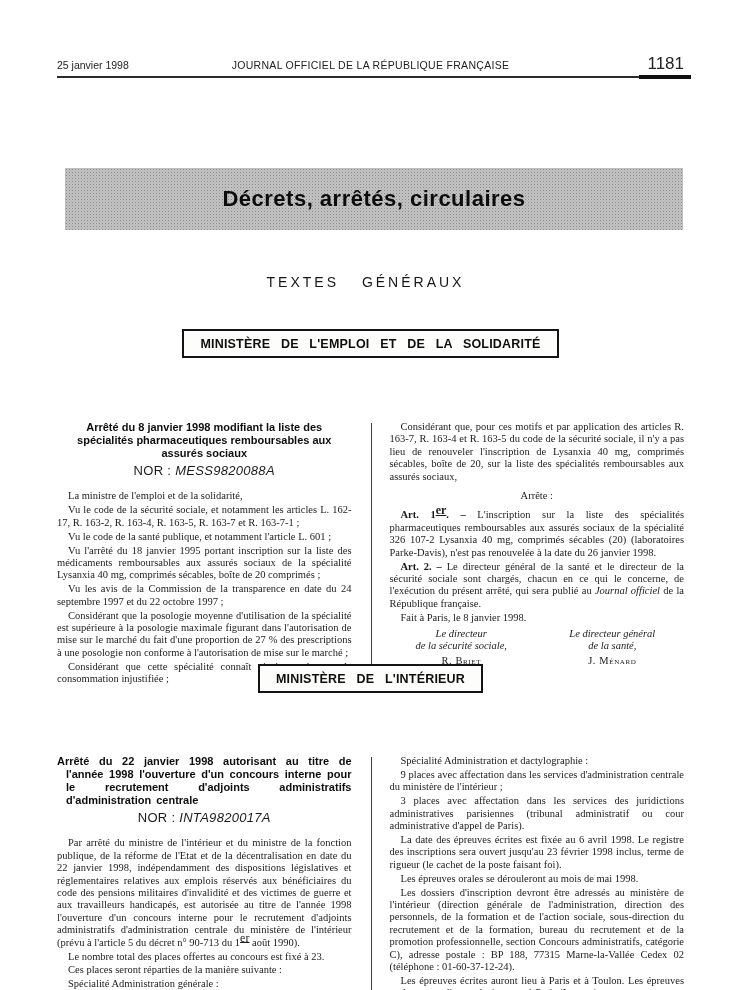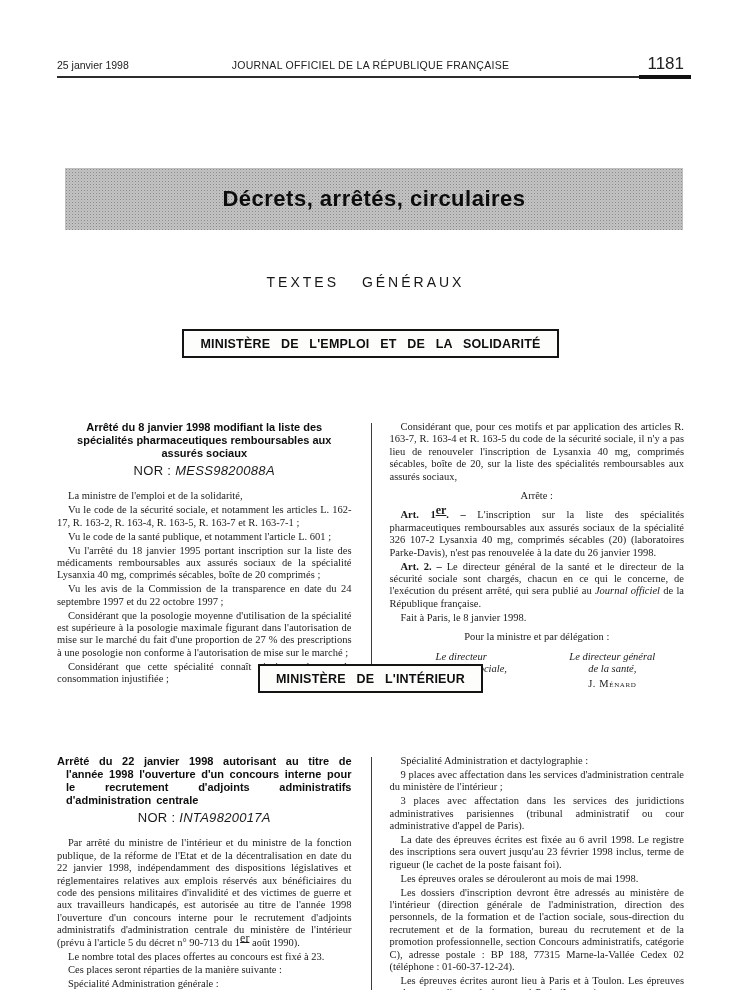--- a/index.html
+++ b/index.html
@@ -103,21 +103,20 @@
           <p class="para ind"><span>Considérant que cette spécialité connaît ainsi une hausse de consommation injustifiée ;</span></p>
         </div>
     </div>
     <div class="col">
       <div>
           <p class="para ind"><span>Considérant que, pour ces motifs et par application des articles R. 163-7, R. 163-4 et R. 163-5 du code de la sécurité sociale, il n'y a pas lieu de renouveler l'inscription de Lysanxia 40 mg, comprimés sécables, boîte de 20, sur la liste des spécialités remboursables aux assurés sociaux,</span></p>
           <p class="para centergap"><span>Arrête :</span></p>
           <p class="para ind"><span class="b">Art. 1</span><sup class="b">er</sup><span class="b">. – </span><span>L'inscription sur la liste des spécialités pharmaceutiques remboursables aux assurés sociaux de la spécialité 326 107-2 Lysanxia 40 mg, comprimés sécables (20) (laboratoires Parke-Davis), n'est pas renouvelée à la date du 26 janvier 1998.</span></p>
           <p class="para ind"><span class="b">Art. 2. – </span><span>Le directeur général de la santé et le directeur de la sécurité sociale sont chargés, chacun en ce qui le concerne, de l'exécution du présent arrêté, qui sera publié au </span><span class="i">Journal officiel</span><span> de la République française.</span></p>
           <p class="para ind"><span>Fait à Paris, le 8 janvier 1998.</span></p>
-          <p class="para centergap"><span>Pour la ministre et par délégation :</span></p>
         </div>
       <div class="sigrow">
         <div class="sig">
           <div class="role">Le directeur</div>
           <div class="role">de la sécurité sociale,</div>
           <div class="name">R. Briet</div>
         </div>
         <div class="sig">
           <div class="role">Le directeur général</div>
           <div class="role">de la santé,</div>

